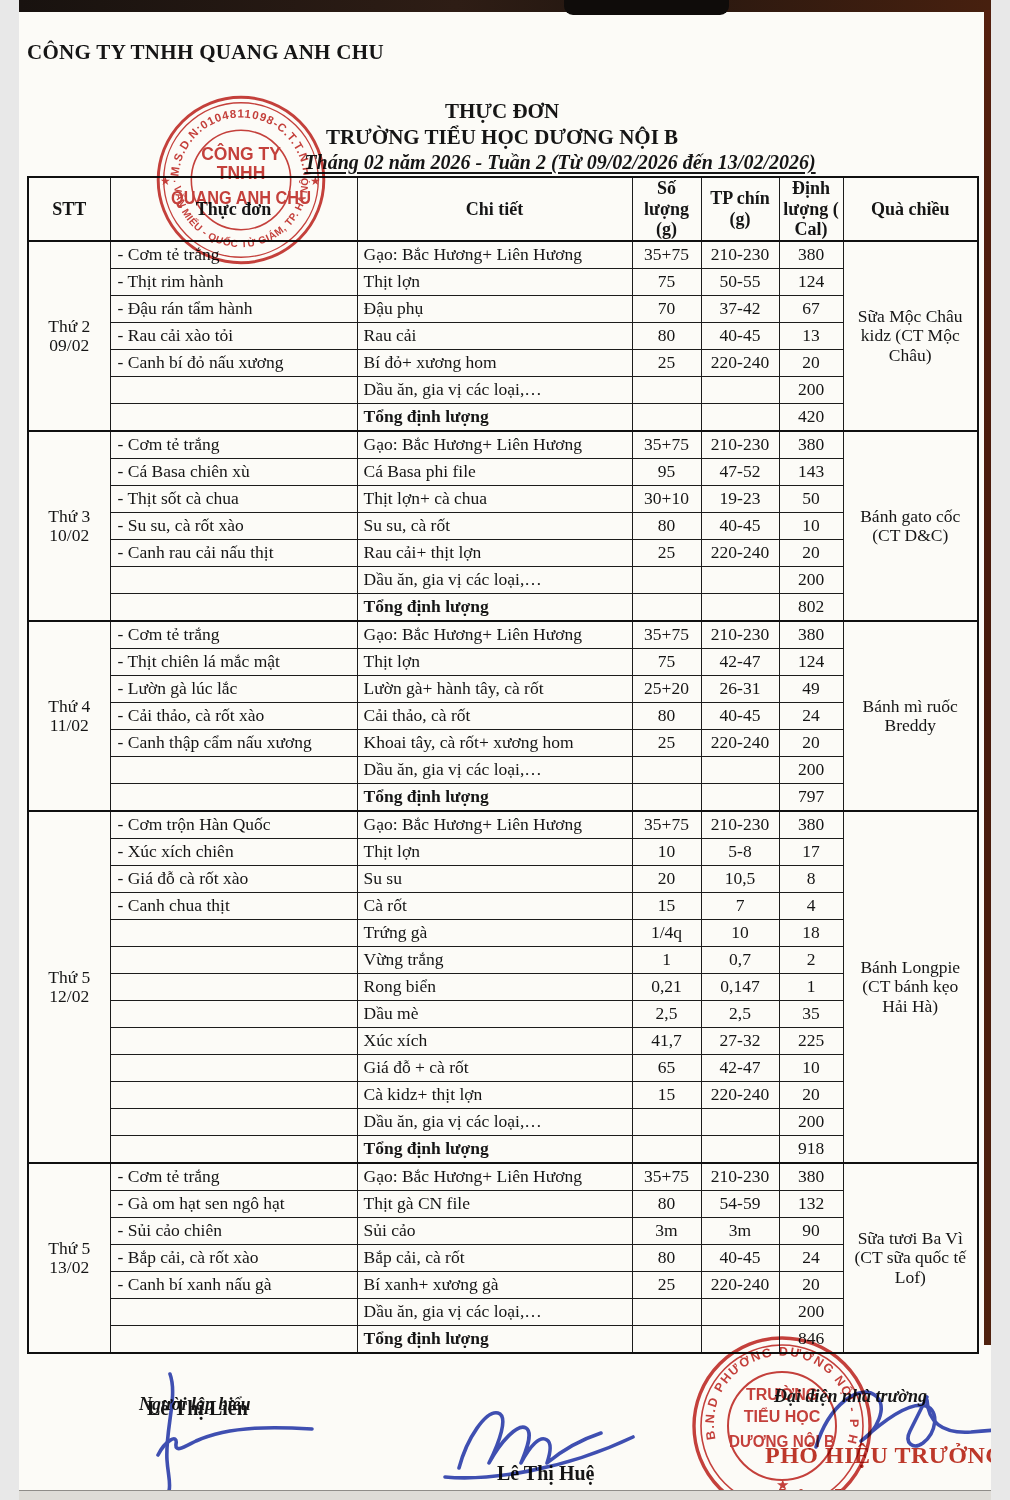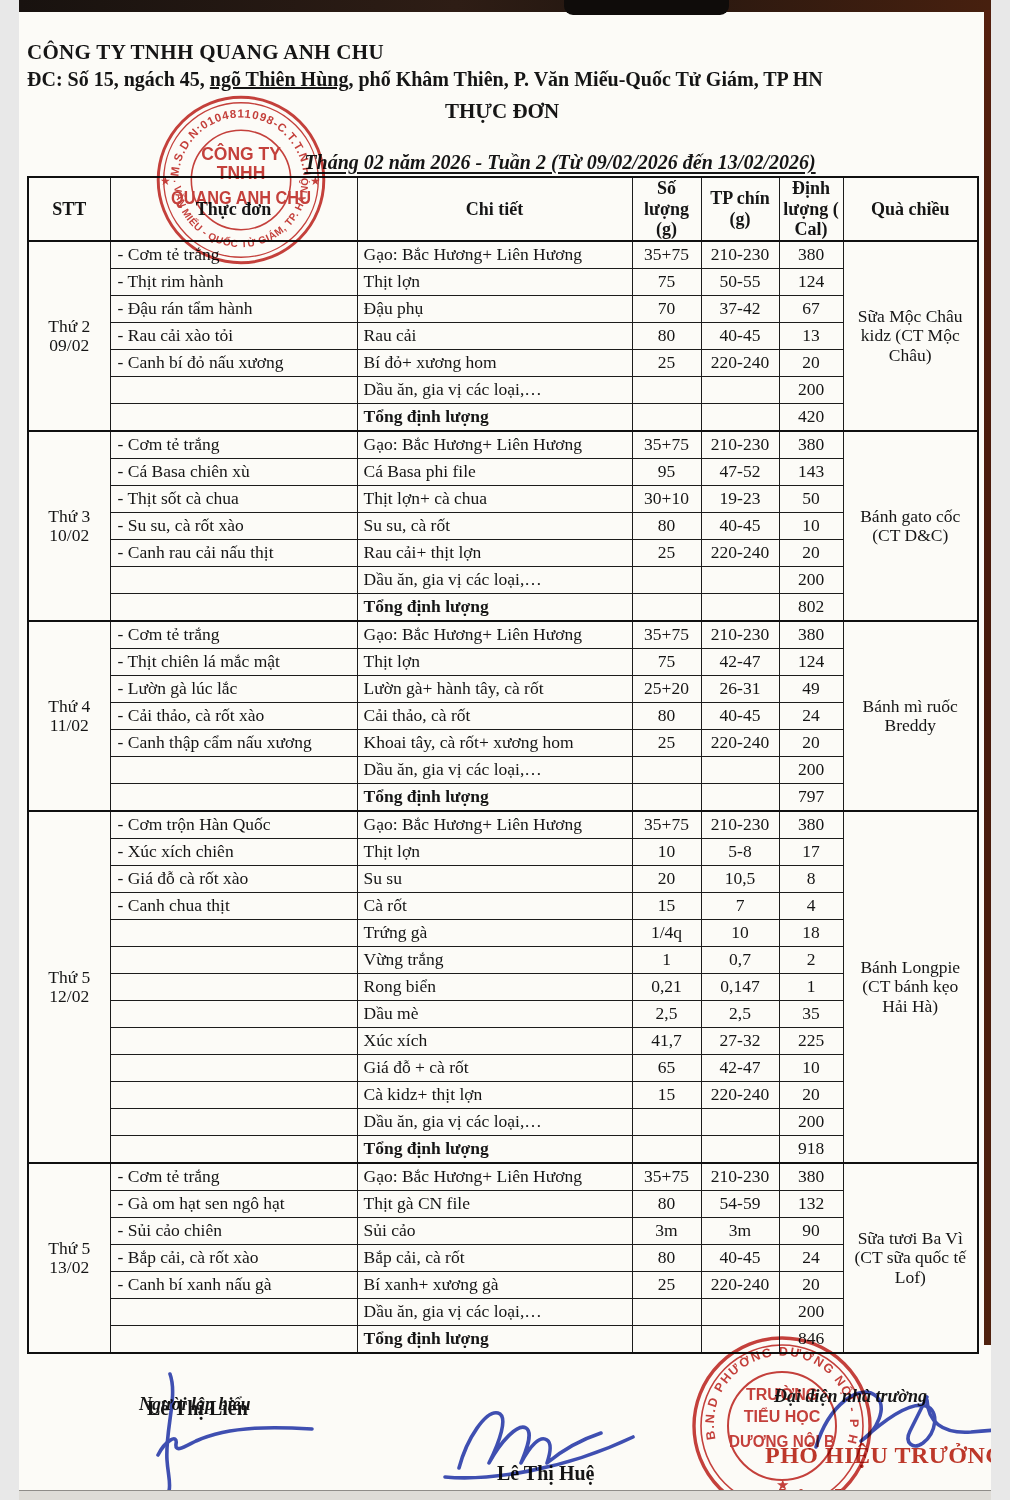--- a/index.html
+++ b/index.html
@@ -67,22 +67,22 @@
 </head>
 <body>
 
 <div class="page">
 
   <div class="top-band"></div>
   <div class="right-band"></div>
   <div class="bottom-band"></div>
 
   <div class="hdr company">CÔNG TY TNHH QUANG ANH CHU</div>
-  <div class="hdr address"><span>ĐC: Số 15, ngách 45, </span><span class="u">ngõ Thiên Hùng</span><span>, phố Khâm Thiên, P. Văn Miếu-Quốc Tử Giám, TP HN</span></div>
   <div class="center-line title1">THỰC ĐƠN</div>
+  <div class="center-line title2">TRƯỜNG TIỂU HỌC DƯƠNG NỘI B</div>
   <div class="center-line period">Tháng 02 năm 2026  - Tuần 2 (Từ 09/02/2026 đến 13/02/2026)</div>
 
   <table class="menu-table">
     <colgroup>
       <col style="width:82px">
         <col style="width:247px">
         <col style="width:275px">
       <col style="width:69px">
         <col style="width:78px">
         <col style="width:64px">

